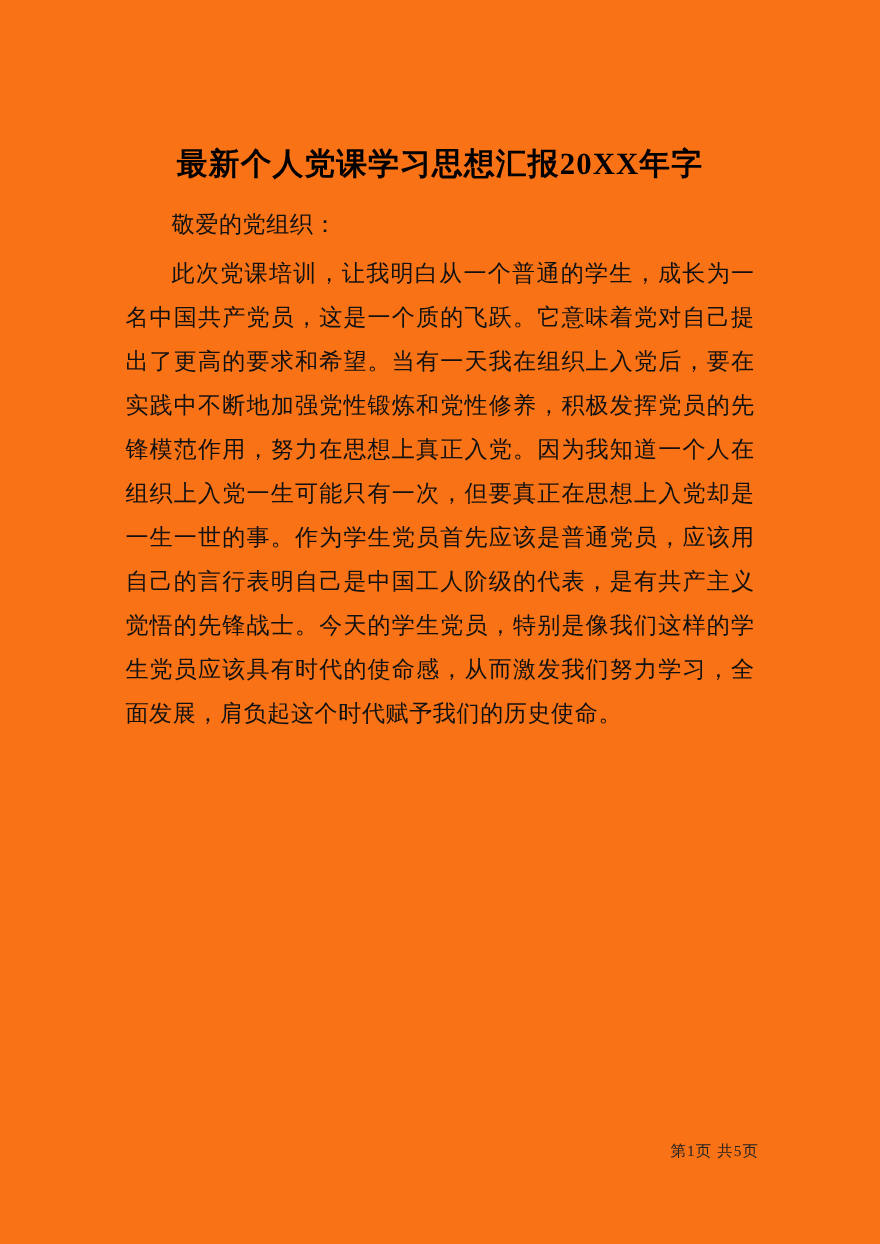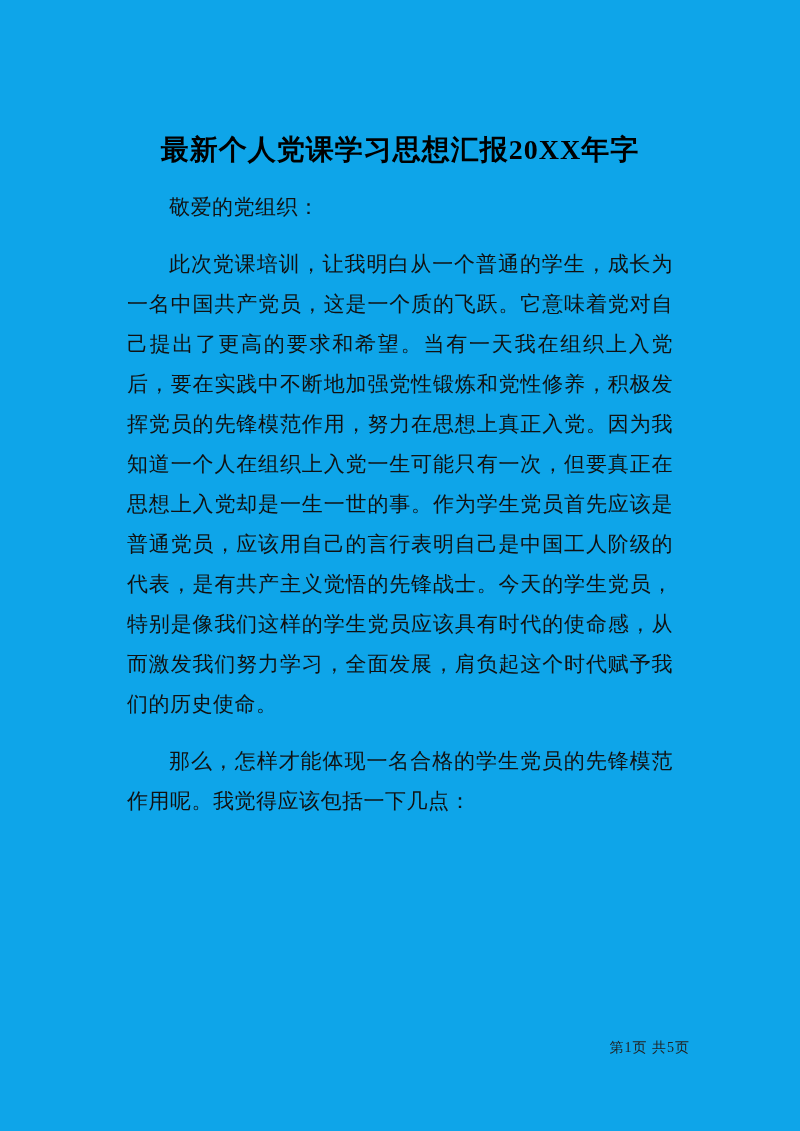--- a/index.html
+++ b/index.html
@@ -10,43 +10,42 @@
   body {
     width: 800px;
     height: 1131px;
     font-family: "Liberation Serif", "DejaVu Serif", serif;
     color: #111111;
   }
   .page {
     position: relative;
     width: 800px;
     height: 1131px;
-    background: #0ea5e9;
+    background: #f97316;
     box-sizing: border-box;
     padding: 128px 110px 0 110px;
     overflow: hidden;
   }
   .doc-title {
     margin: 0 0 12px 0;
     font-size: 28px;
     font-weight: bold;
     line-height: 44px;
     text-align: center;
     letter-spacing: 1px;
     color: #000000;
   }
   .doc-body p {
-    margin: 17px;
+    margin: 4px;
     font-size: 21px;
     line-height: 40px;
     text-align: justify;
     text-indent: 2em;
     letter-spacing: 0.5px;
     word-break: break-all;
-    font-family: Liberation Mono, monospace;
   }
   .page-footer {
     position: absolute;
     right: 110px;
     bottom: 74px;
     font-size: 14px;
     line-height: 18px;
     color: #222222;
     letter-spacing: 1px;
   }
@@ -54,18 +53,17 @@
 </head>
 <body>
 
 <div class="page">
 
   <h1 class="doc-title">最新个人党课学习思想汇报20XX年字</h1>
 
   <div class="doc-body">
     <p>敬爱的党组织：</p>
     <p>此次党课培训，让我明白从一个普通的学生，成长为一名中国共产党员，这是一个质的飞跃。它意味着党对自己提出了更高的要求和希望。当有一天我在组织上入党后，要在实践中不断地加强党性锻炼和党性修养，积极发挥党员的先锋模范作用，努力在思想上真正入党。因为我知道一个人在组织上入党一生可能只有一次，但要真正在思想上入党却是一生一世的事。作为学生党员首先应该是普通党员，应该用自己的言行表明自己是中国工人阶级的代表，是有共产主义觉悟的先锋战士。今天的学生党员，特别是像我们这样的学生党员应该具有时代的使命感，从而激发我们努力学习，全面发展，肩负起这个时代赋予我们的历史使命。</p>
-    <p>那么，怎样才能体现一名合格的学生党员的先锋模范作用呢。我觉得应该包括一下几点：</p>
   </div>
 
   <div class="page-footer">第1页 共5页</div>
 
 </div>
 
 </body></html>

